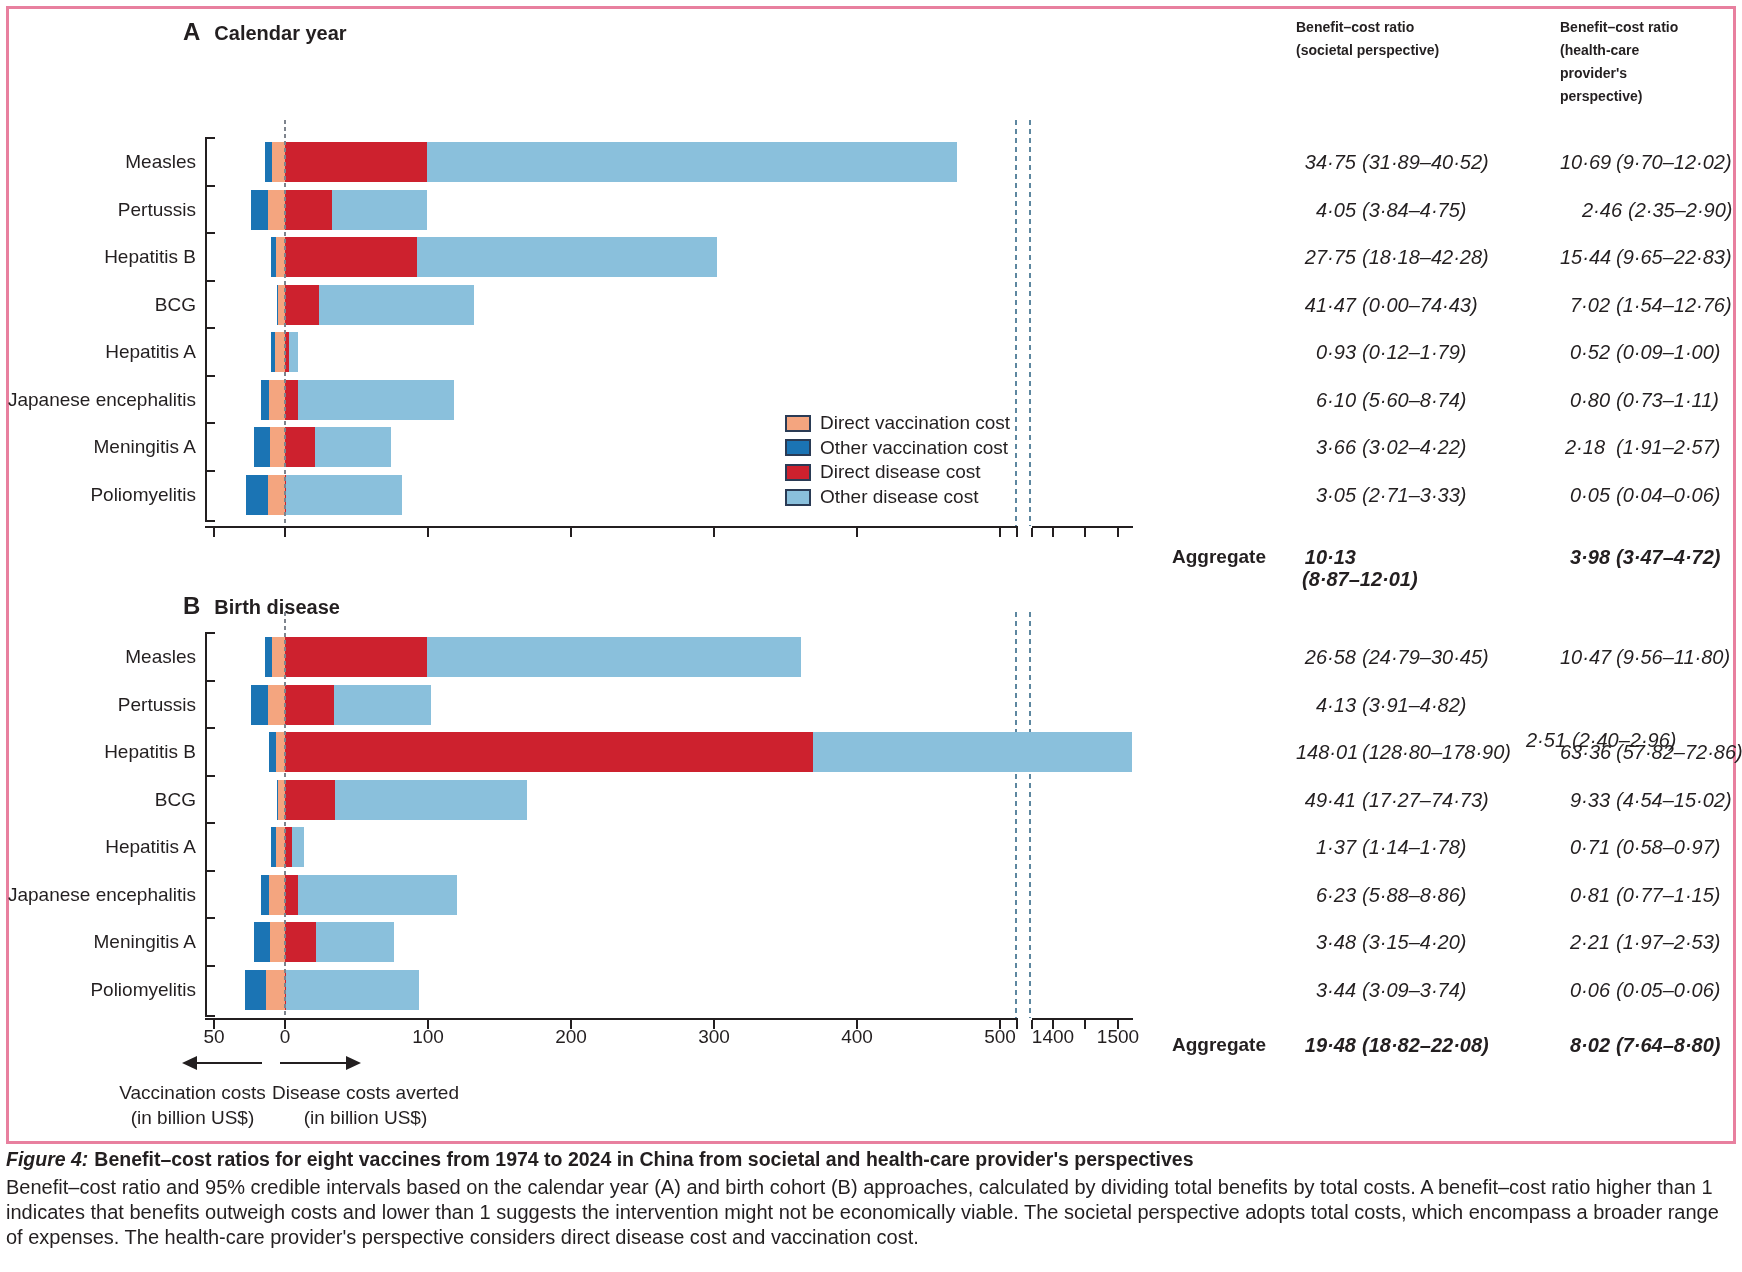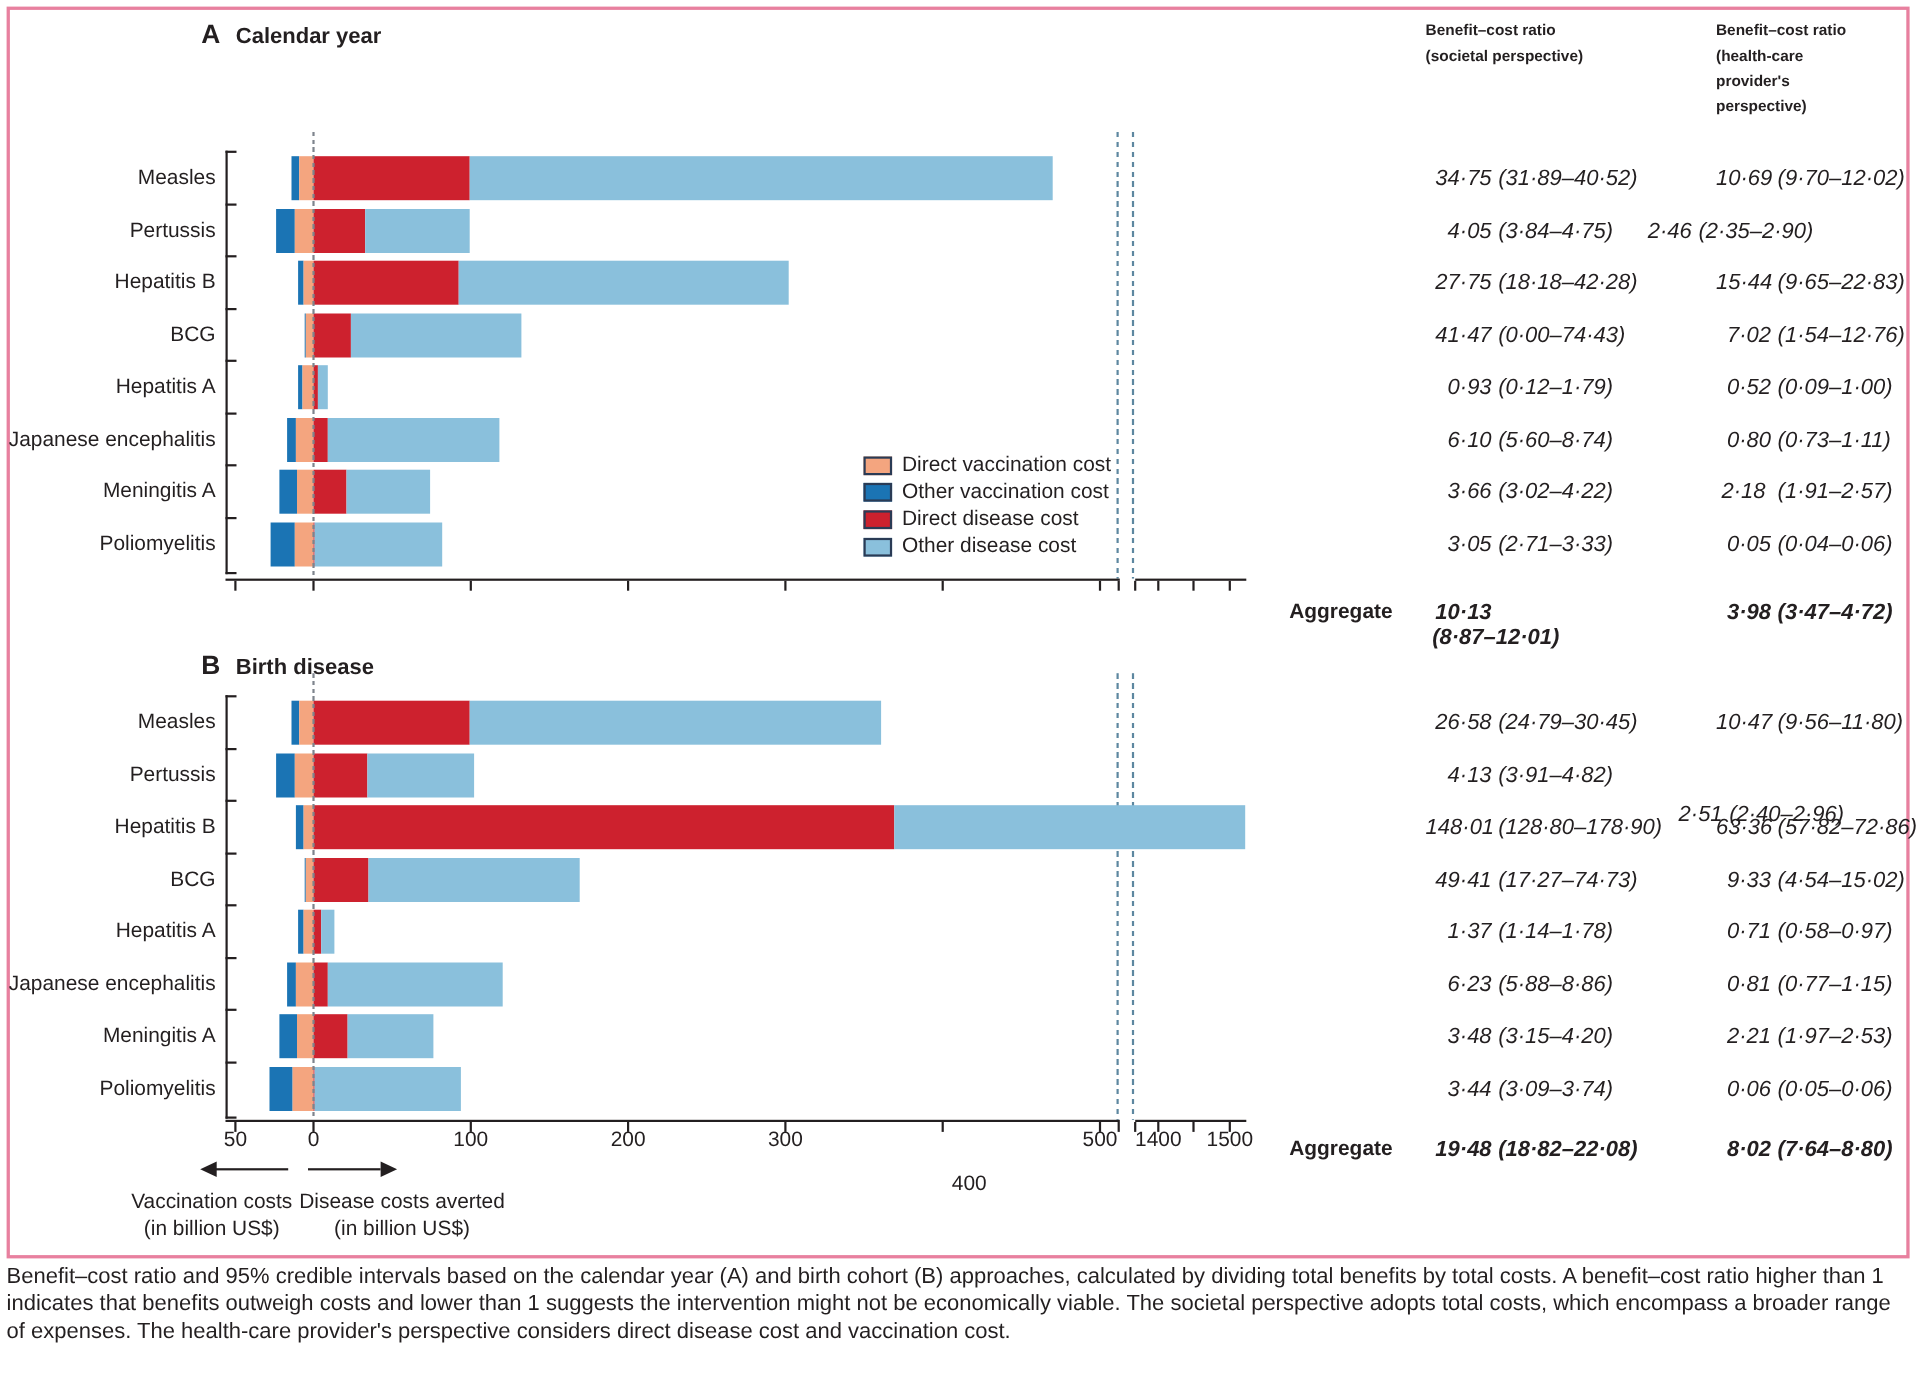--- a/index.html
+++ b/index.html
@@ -77,21 +77,21 @@
       </div>
       <div class="seg" style="left: 250.68px; top: 190px; width: 17.16px; height: 40px; background: rgb(27, 116, 180); position: absolute;"></div>
       <div class="seg" style="left: 267.84px; top: 190px; width: 17.16px; height: 40px; background: rgb(244, 165, 127); position: absolute;"></div>
       <div class="seg" style="left: 285px; top: 190px; width: 47.19px; height: 40px; background: rgb(205, 33, 46); position: absolute;"></div>
       <div class="seg" style="left: 332.19px; top: 190px; width: 94.38px; height: 40px; background: rgb(138, 192, 220); position: absolute;"></div>
       <div class="vax-label" style="left: 0px; top: 199px; position: absolute;">Pertussis</div>
       <div class="cell" style="left: 1296px; top: 199px; position: absolute;">
         <span class="m" style="width: 60px;">4·05</span>
         <span class="r">(3·84–4·75)</span>
       </div>
-      <div class="cell" style="left: 1488px; top: 199px; position: absolute;">
+      <div class="cell" style="left: 1572px; top: 199px; position: absolute;">
         <span class="m" style="width: 50px;">2·46</span>
         <span class="r">(2·35–2·90)</span>
       </div>
       <div class="seg" style="left: 270.7px; top: 237px; width: 5.72px; height: 40px; background: rgb(27, 116, 180); position: absolute;"></div>
       <div class="seg" style="left: 276.42px; top: 237px; width: 8.58px; height: 40px; background: rgb(244, 165, 127); position: absolute;"></div>
       <div class="seg" style="left: 285px; top: 237px; width: 131.56px; height: 40px; background: rgb(205, 33, 46); position: absolute;"></div>
       <div class="seg" style="left: 416.56px; top: 237px; width: 300.3px; height: 40px; background: rgb(138, 192, 220); position: absolute;"></div>
       <div class="vax-label" style="left: 0px; top: 246px; position: absolute;">Hepatitis B</div>
       <div class="cell" style="left: 1296px; top: 246px; position: absolute;">
         <span class="m" style="width: 60px;">27·75</span>
@@ -317,21 +317,21 @@
       <div class="tick-lab" style="left: 174px; top: 1026px; position: absolute;">50</div>
       <div class="tick" style="left: 284px; top: 1020px; position: absolute;"></div>
       <div class="tick-lab" style="left: 245px; top: 1026px; position: absolute;">0</div>
       <div class="tick" style="left: 427px; top: 1020px; position: absolute;"></div>
       <div class="tick-lab" style="left: 388px; top: 1026px; position: absolute;">100</div>
       <div class="tick" style="left: 570px; top: 1020px; position: absolute;"></div>
       <div class="tick-lab" style="left: 531px; top: 1026px; position: absolute;">200</div>
       <div class="tick" style="left: 713px; top: 1020px; position: absolute;"></div>
       <div class="tick-lab" style="left: 674px; top: 1026px; position: absolute;">300</div>
       <div class="tick" style="left: 856px; top: 1020px; position: absolute;"></div>
-      <div class="tick-lab" style="left: 817px; top: 1066px; position: absolute; text-align: right;">400</div>
+      <div class="tick-lab" style="left: 817px; top: 1026px; position: absolute;">400</div>
       <div class="tick" style="left: 1016px; top: 1020px; position: absolute;"></div>
       <div class="tick" style="left: 999px; top: 1020px; position: absolute;"></div>
       <div class="tick-lab" style="left: 960px; top: 1026px; position: absolute;">500</div>
       <div class="tick" style="left: 1031px; top: 1020px; position: absolute;"></div>
       <div class="tick" style="left: 1052px; top: 1020px; position: absolute;"></div>
       <div class="tick-lab" style="left: 1013px; top: 1026px; position: absolute;">1400</div>
       <div class="tick" style="left: 1084px; top: 1020px; position: absolute;"></div>
       <div class="tick" style="left: 1117px; top: 1020px; position: absolute;"></div>
       <div class="tick-lab" style="left: 1078px; top: 1026px; position: absolute;">1500</div>
       <div style="left: 1100px; top: 1034px; width: 166px; text-align: right; font-size: 19px; font-weight: bold; position: absolute; height: 22px; line-height: 22px;">Aggregate</div>
@@ -366,15 +366,18 @@
       <div class="axis-cap" style="left: 100px; top: 1080px; width: 185px;">
         <div>Vaccination costs</div>
         <div>(in billion US$)</div>
       </div>
       <div class="axis-cap" style="left: 268px; top: 1080px; width: 195px;">
         <div>Disease costs averted</div>
         <div>(in billion US$)</div>
       </div>
     </div>
   <div class="caption">
+    <div class="cap-head">
+      <span class="cap-label">Figure 4:</span><span>Benefit–cost ratios for eight vaccines from 1974 to 2024 in China from societal and health-care provider's perspectives</span>
+    </div>
     <div class="cap-body">Benefit–cost ratio and 95% credible intervals based on the calendar year (A) and birth cohort (B) approaches, calculated by dividing total benefits by total costs. A benefit–cost ratio higher than 1 indicates that benefits outweigh costs and lower than 1 suggests the intervention might not be economically viable. The societal perspective adopts total costs, which encompass a broader range of expenses. The health-care provider's perspective considers direct disease cost and vaccination cost.</div>
   </div>
 </div>
 
 </body></html>

